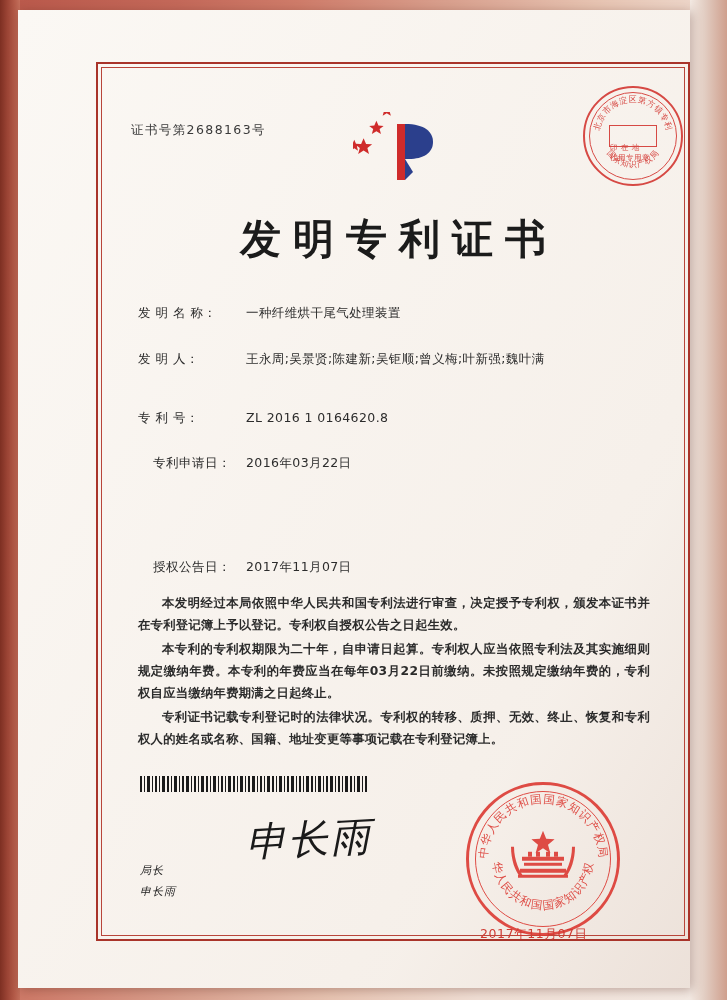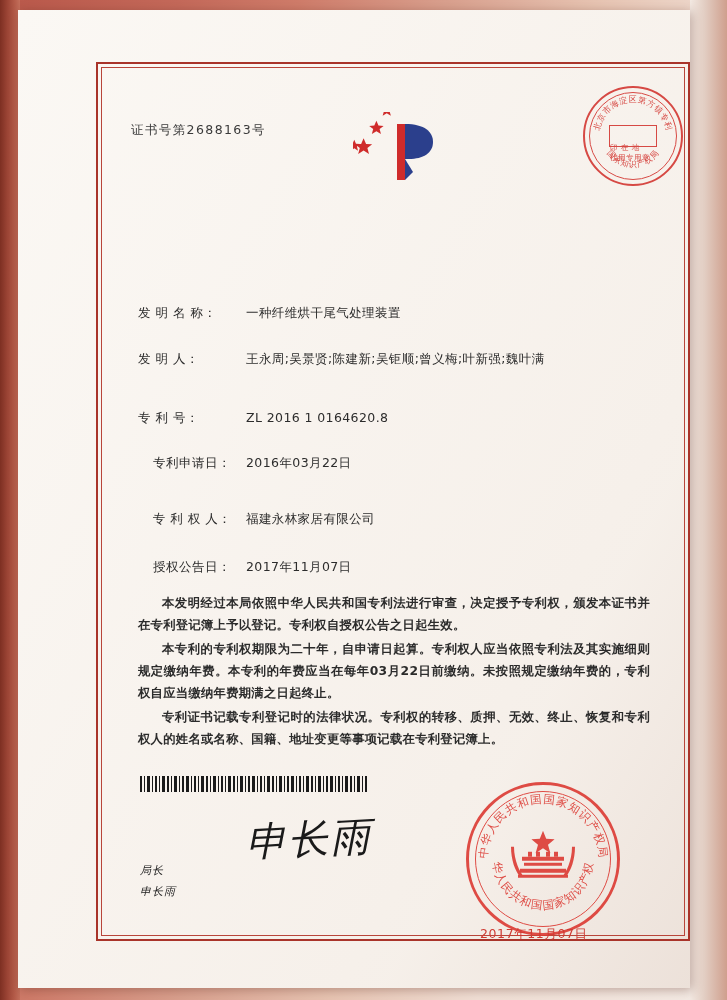--- a/index.html
+++ b/index.html
@@ -317,35 +317,33 @@
           <text>
             <textPath href="#arcBottom" startOffset="50%" text-anchor="middle">国家知识产权局</textPath>
           </text>
         </svg>
         <div class="center-box">
           <div>印 在 地</div>
           <div>代用专用章</div>
         </div>
       </div>
 
+      <div id="doc-title">发明专利证书</div>
 
       <div class="field" id="f2">
         <span class="lbl lbl-w1">发 明 人：</span><span class="val">王永周;吴景贤;陈建新;吴钜顺;曾义梅;叶新强;魏叶满</span>
       </div>
       <div class="field" id="f1">
         <span class="lbl lbl-w1">发 明 名 称：</span><span class="val">一种纤维烘干尾气处理装置</span>
       </div>
       <div class="field" id="f3">
         <span class="lbl lbl-w1">专 利 号：</span><span class="val">ZL 2016 1 0164620.8</span>
       </div>
       <div class="field" id="f4">
         <span class="lbl lbl-w2">专利申请日：</span><span class="val">2016年03月22日</span>
-      </div>
-      <div class="field" id="f5">
-        <span class="lbl lbl-w2">专 利 权 人：</span><span class="val">福建永林家居有限公司</span>
       </div>
       <div class="field" id="f6">
         <span class="lbl lbl-w2">授权公告日：</span><span class="val">2017年11月07日</span>
       </div>
 
       <div class="para" id="p1">本发明经过本局依照中华人民共和国专利法进行审查，决定授予专利权，颁发本证书并在专利登记簿上予以登记。专利权自授权公告之日起生效。</div>
       <div class="para" id="p2">本专利的专利权期限为二十年，自申请日起算。专利权人应当依照专利法及其实施细则规定缴纳年费。本专利的年费应当在每年03月22日前缴纳。未按照规定缴纳年费的，专利权自应当缴纳年费期满之日起终止。</div>
       <div class="para" id="p3">专利证书记载专利登记时的法律状况。专利权的转移、质押、无效、终止、恢复和专利权人的姓名或名称、国籍、地址变更等事项记载在专利登记簿上。</div>
 
       <svg id="barcode" viewBox="0 0 230 16">

